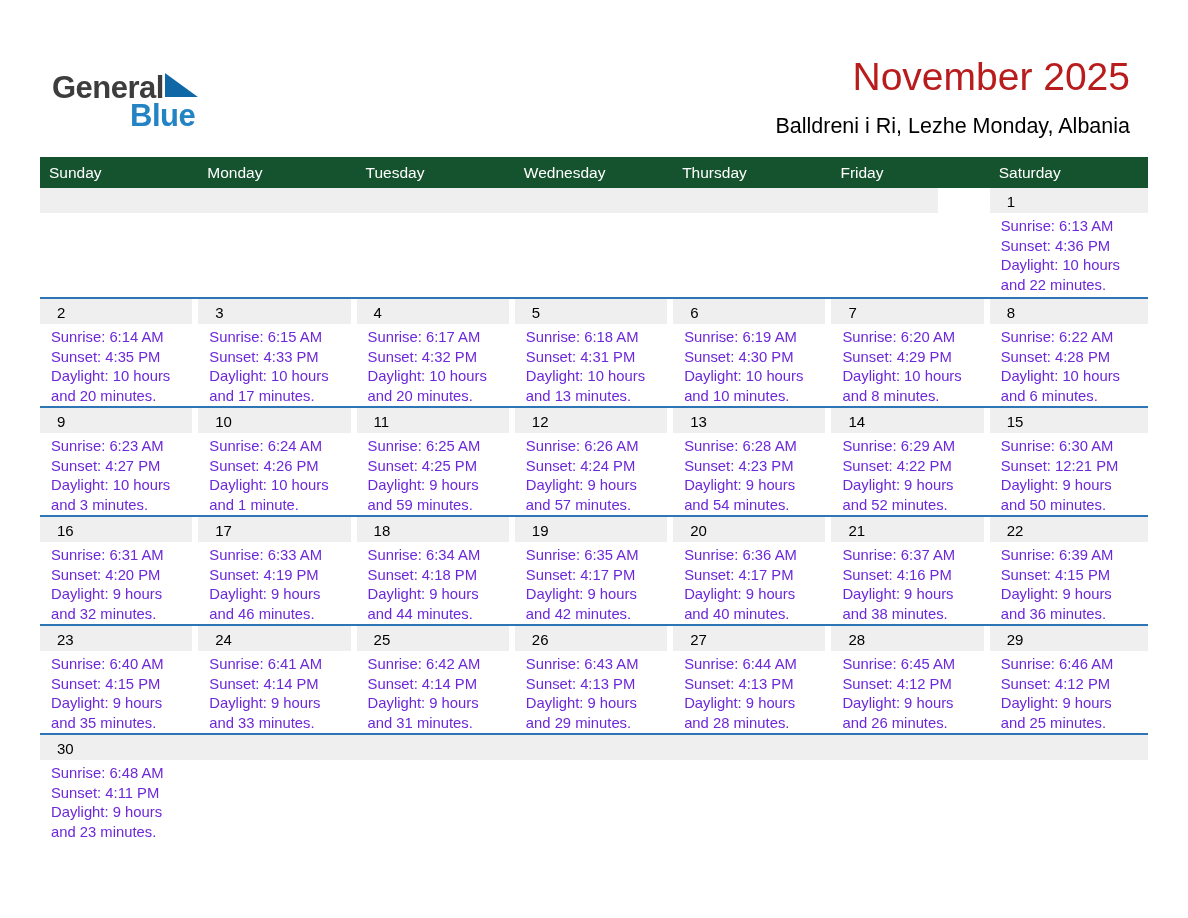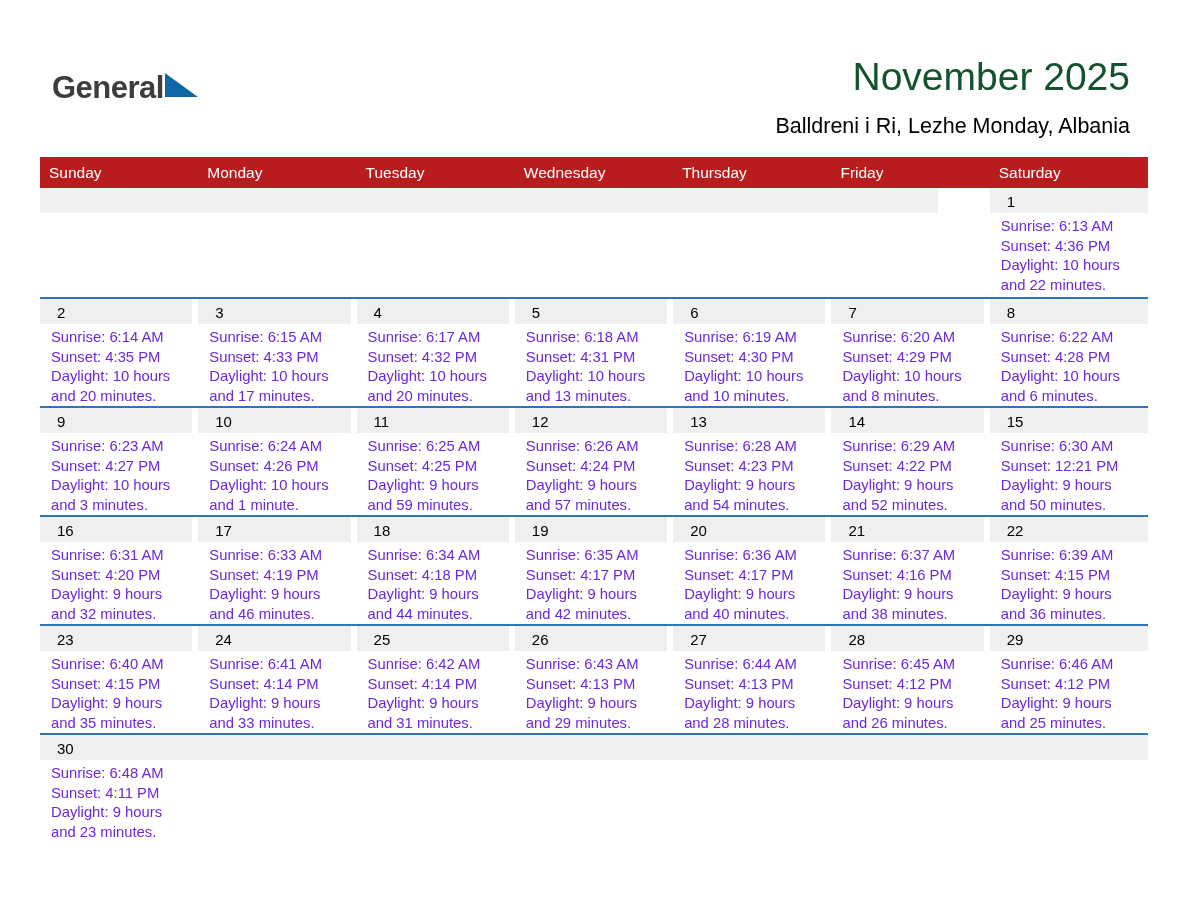--- a/index.html
+++ b/index.html
@@ -11,26 +11,26 @@
   .logo { position:absolute; left:52px; top:72px; }
   .logo-line1 { display:flex; align-items:flex-start; font-size:31px; font-weight:600;
                 color:#3d3d3d; letter-spacing:-0.5px; line-height:1;justify-content:center; }
   .logo-triangle { width:33px; height:24px; background:#0f68a5; margin-left:1px; margin-top:1px;
                    clip-path:polygon(0 0, 100% 100%, 0 100%); }
   .logo-line2 { font-size:31px; font-weight:600; color:#2383c4; line-height:1;
                 margin-top:-3px; padding-left:78px; letter-spacing:-0.5px; }
 
   
   .title-block { position:absolute; right:58px; top:55px; text-align:right; }
-  .month-title { font-size:39px; font-weight:400; color:#14532d; line-height:1.15; }
+  .month-title { font-size:39px; font-weight:400; color:#b91c1c; line-height:1.15; }
   .location-subtitle { font-size:21.5px; font-weight:400; color:#000; margin-top:14px; }
 
   
   .calendar { position:absolute; left:40px; top:157px; width:1108px; }
-  .weekday-header { display:grid; grid-template-columns:repeat(7,1fr); background:#b91c1c;
+  .weekday-header { display:grid; grid-template-columns:repeat(7,1fr); background:#14532d;
                     height:31px; align-items:center; color:#ffffff; font-size:15.5px; }
   .weekday-header > div { padding-left:9px; }
 
   .week-row { display:grid; grid-template-columns:repeat(7,1fr); height:109px;
               border-top:2px solid #2e75b6; }
   .week-row:first-child { border-top:none; }
 
   .day-cell { overflow:hidden; }
   .num-band { height:25px; background:#efefef; margin-right:6px; }
   .num-band.flush { margin-right:0; }
@@ -41,20 +41,21 @@
 </head>
 <body>
 
 <div id="page">
 
   <div class="logo">
     <div class="logo-line1">
       <span>General</span>
       <span class="logo-triangle"></span>
     </div>
+    <div class="logo-line2">Blue</div>
   </div>
 
   <div class="title-block">
     <div class="month-title">November 2025</div>
     <div class="location-subtitle">Balldreni i Ri, Lezhe Monday, Albania</div>
   </div>
 
   <div class="calendar">
     <div class="weekday-header">
       <div>Sunday</div>

